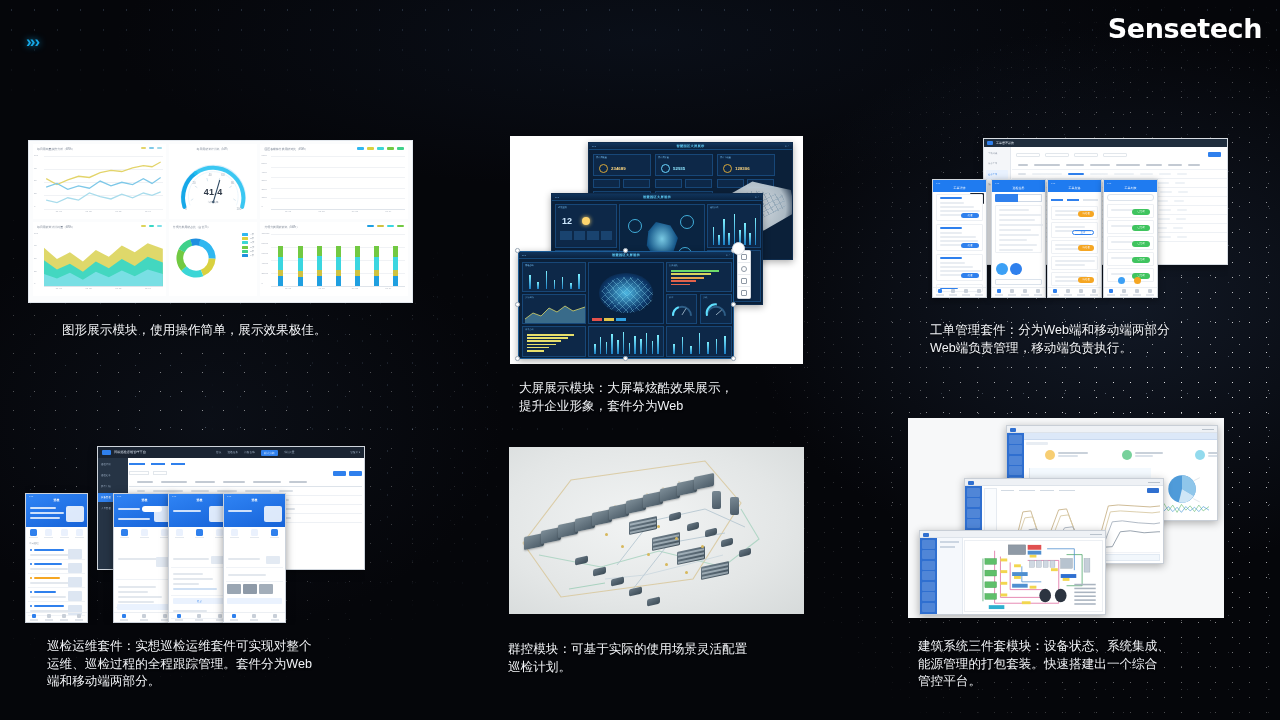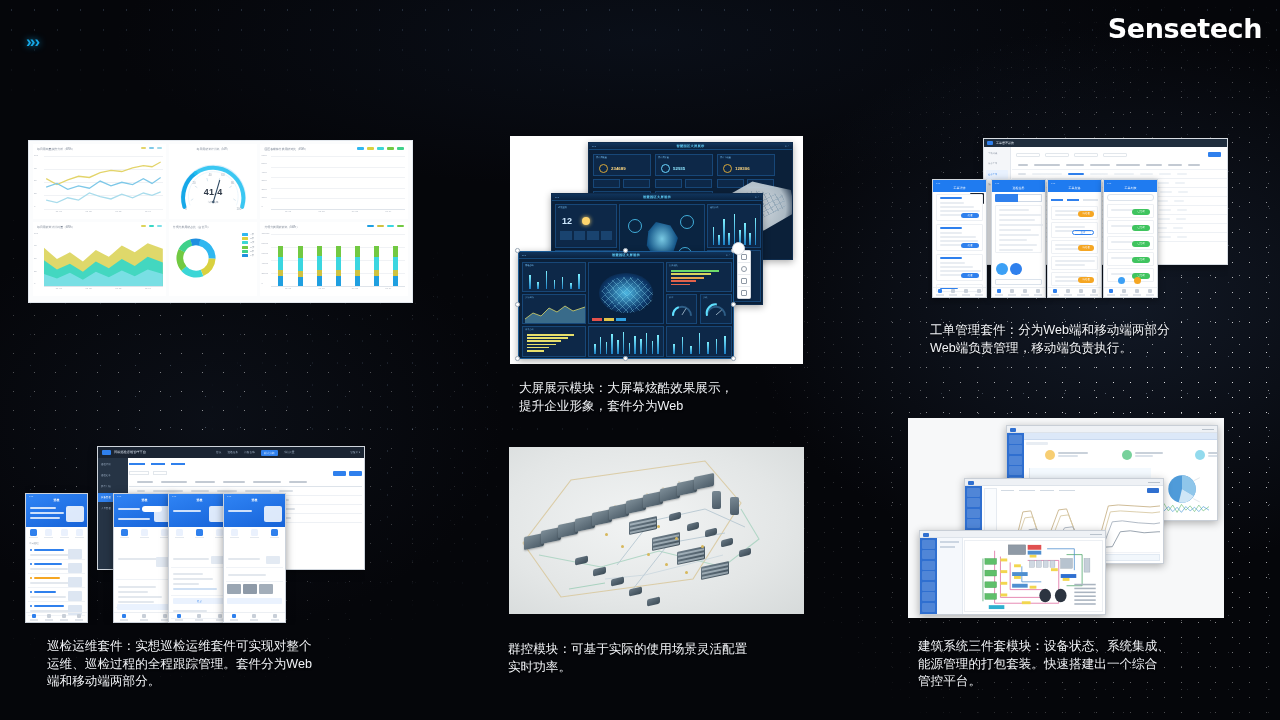--- a/index.html
+++ b/index.html
@@ -572,20 +572,21 @@
         <div class="axis-x">
             <span>01-01</span>
             <span>01-02</span>
             <span>01-03</span>
             <span>01-04</span>
           </div>
       </div>
 
     </div>
   </div>
+  <div class="caption" style="left:62px; top:322px; width:340px;">图形展示模块，使用操作简单，展示效果极佳。</div>
 
   <div class="panel" id="card-bigscreen">
 
     <div class="bs" style="left:78px; top:6px; width:205px; height:118px;">
       <div class="bs-bar">
           <em style="left:3px">●●●</em>
           <b>智慧园区大屏展示</b>
           <em style="right:3px">⚙ ⤢</em>
         </div>
       <div class="bs-tile" style="left:4px;top:11px;width:58px;height:22px">
@@ -1500,21 +1501,21 @@
     <div class="valve" style="left:96px;top:86px"></div>
       <div class="valve" style="left:112px;top:98px"></div>
     <div class="valve" style="left:138px;top:106px"></div>
       <div class="valve" style="left:156px;top:116px"></div>
     <div class="valve" style="left:176px;top:124px"></div>
       <div class="valve" style="left:192px;top:98px"></div>
     <div class="valve" style="left:148px;top:78px"></div>
       <div class="valve" style="left:166px;top:90px"></div>
   </div>
   <div class="caption" style="left:508px; top:641px; width:310px;">群控模块：可基于实际的使用场景灵活配置
-实时功率。</div>
+巡检计划。</div>
 
   <div class="panel" id="card-building">
 
     <div class="bwin" style="left:98px; top:7px; width:212px; height:96px;">
       <div class="bwin-bar">
           <i></i>
           <s></s>
         </div>
       <div class="bwin-side">
         <div></div>

